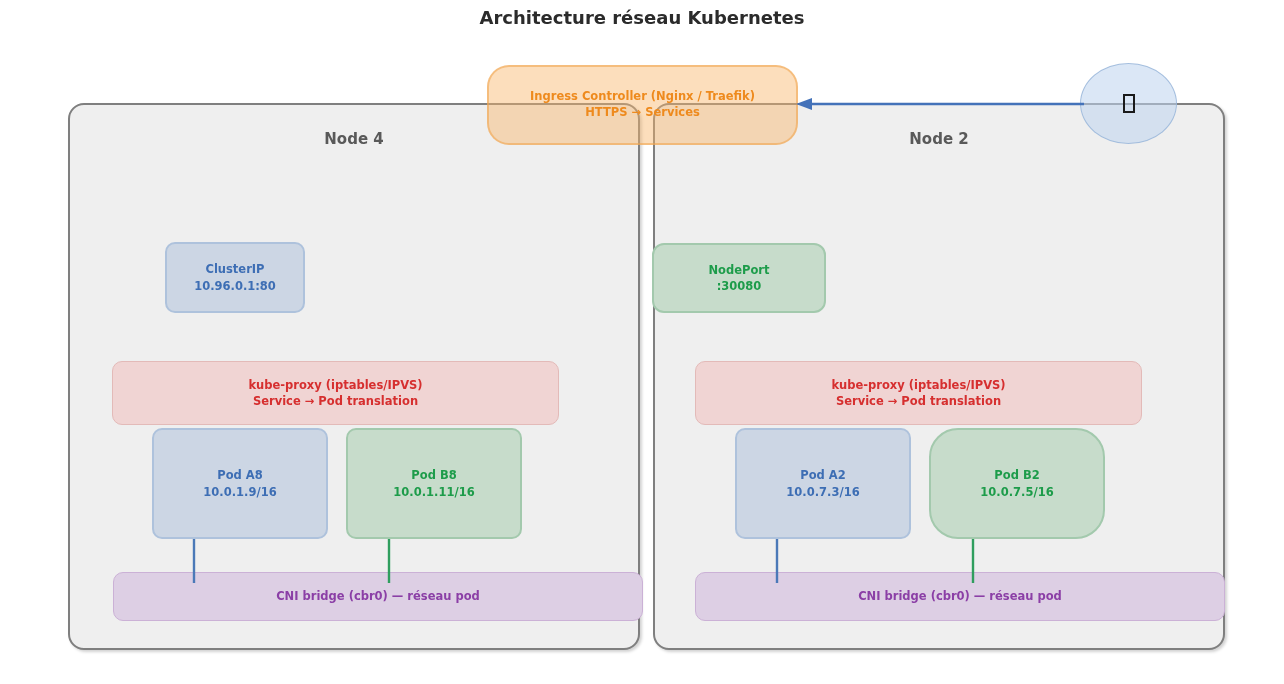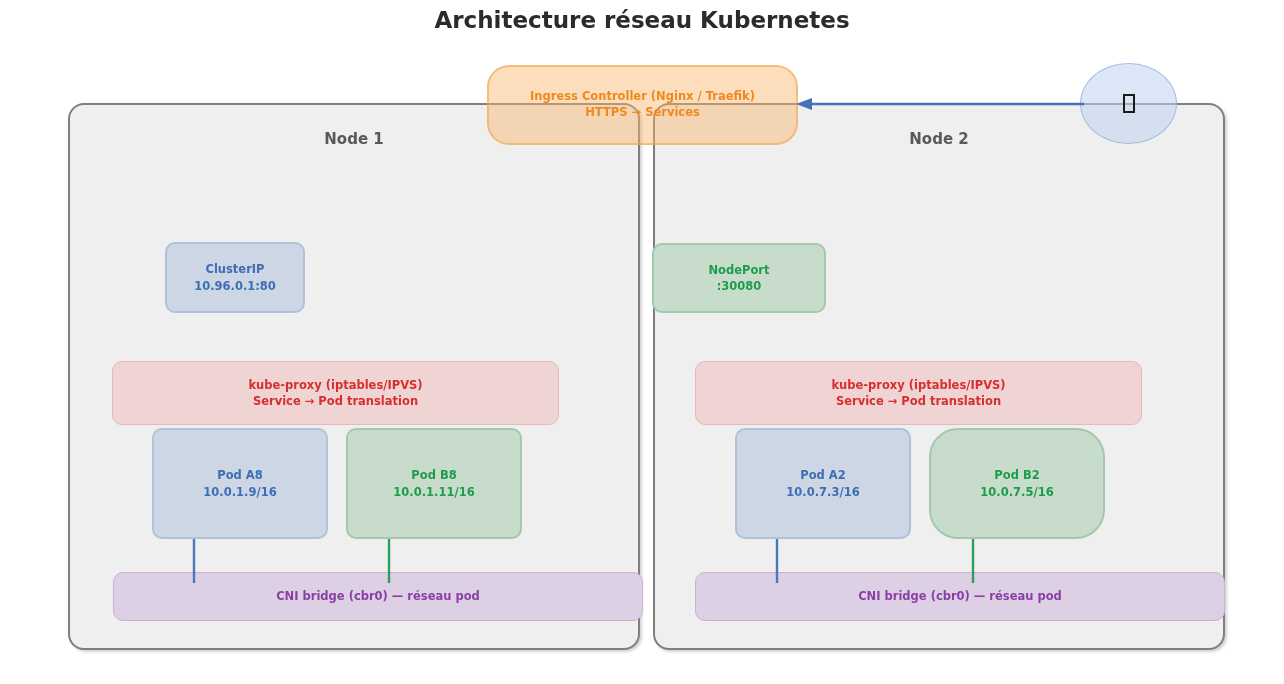--- a/index.html
+++ b/index.html
@@ -14,21 +14,21 @@
     height: 684px;
     background: #ffffff;
     overflow: hidden;
   }
   .diagram-title {
     position: absolute;
     left: 0;
     top: 7px;
     width: 1284px;
     text-align: center;
-    font-size: 23px;
+    font-size: 18px;
     font-weight: bold;
     color: #2b2b2b;
   }
   .node-box {
     position: absolute;
     width: 572px;
     height: 547px;
     background: #efefef;
     border: 2.5px solid #7f7f7f;
     border-radius: 16px;
@@ -66,21 +66,21 @@
     background: #ccd6e4;
     border: 2px solid #aec2dc;
     color: #3d6eb4;
   }
   .svc-green {
     background: #c7dccb;
     border: 2px solid #a3c9ad;
     color: #1d9c4a;
   }
   .clusterip-box { left: 165px; top: 242px; width: 140px; height: 71px; }
-  .nodeport-box  { left: 652px; top: 243px; width: 174px; height: 70px; z-index: 3; }
+  .nodeport-box  { left: 652px; top: 243px; width: 174px; height: 70px; z-index: 3; border-radius: 12px; }
   .kubeproxy-box {
     background: #f0d4d3;
     border: 1.5px solid #e3bab8;
     color: #d62f2f;
     width: 447px; height: 64px;
     top: 361px;
   }
   .kubeproxy-1 { left: 112px; }
   .kubeproxy-2 { left: 695px; }
   .pod-box { width: 176px; height: 111px; top: 428px; margin-left: 45px; }
@@ -144,21 +144,21 @@
   }
 </style>
 </head>
 <body>
 
 <div class="page">
 
   <div class="diagram-title">Architecture réseau Kubernetes</div>
 
   <div class="node-box node-1">
-    <div class="node-label">Node 1</div>
+    <div class="node-label">Node 4</div>
   </div>
 
   <div class="node-box node-2">
     <div class="node-label">Node 2</div>
   </div>
 
   <div class="inner-box svc-blue clusterip-box">
     <span>ClusterIP</span>
     <span>10.96.0.1:80</span>
   </div>

